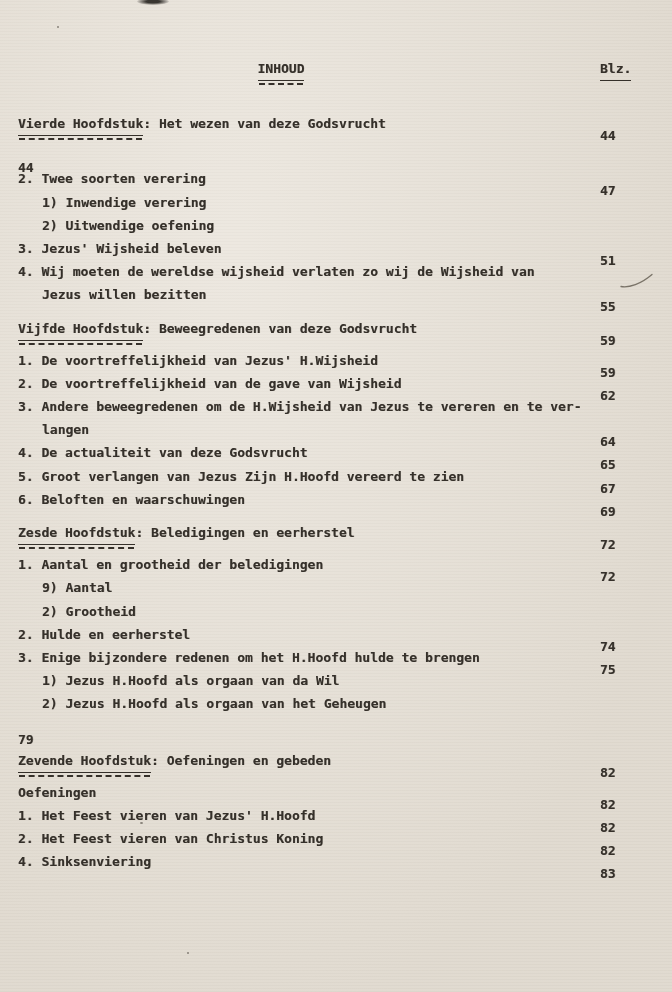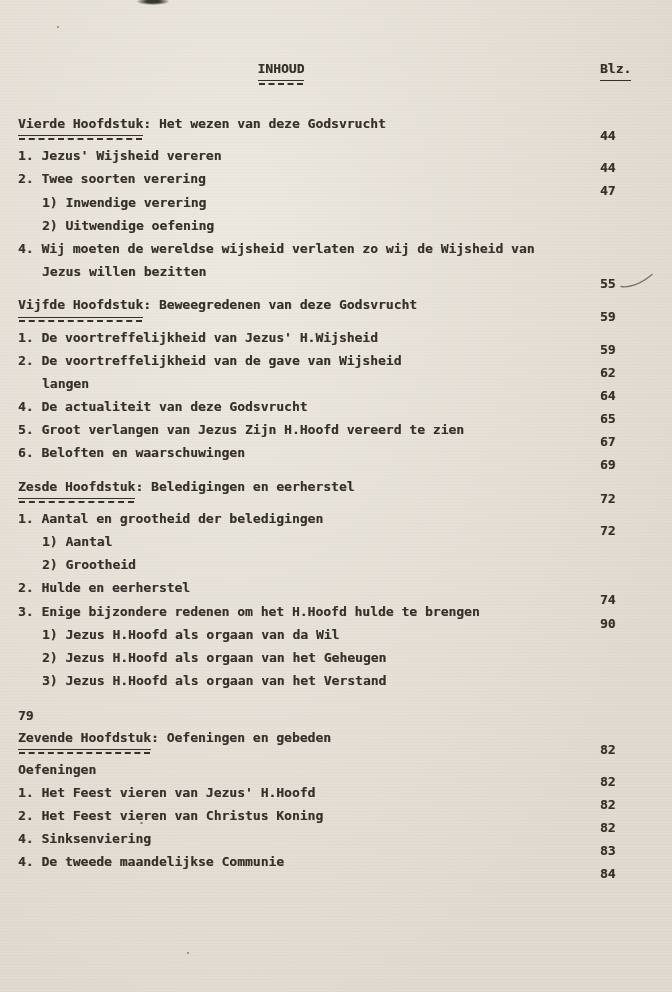--- a/index.html
+++ b/index.html
@@ -115,34 +115,37 @@
     <span class="sgl-underline">Blz.</span>
   </div>
 </div>
 
 <div class="rows">
     <div class="row chapter">
       <span class="row-text"><span class="dbl-underline">Vierde Hoofdstuk</span><span>: Het wezen van deze Godsvrucht</span></span>
       <span class="row-page">44</span>
     </div>
     <div class="row item">
-      <span class="row-text">1. Jezus' Wijsheid vereren</span>
       <span class="row-page">44</span>
     </div>
     <div class="row item">
       <span class="row-text">2. Twee soorten verering</span>
       <span class="row-page">47</span>
     </div>
     <div class="row subitem">
       <span class="row-text">1) Inwendige verering</span>
       <span class="row-page"></span>
     </div>
     <div class="row subitem">
       <span class="row-text">2) Uitwendige oefening</span>
       <span class="row-page"></span>
+    </div>
+    <div class="row item">
+      <span class="row-text">3. Jezus' Wijsheid beleven</span>
+      <span class="row-page">51</span>
     </div>
     <div class="row item">
       <span class="row-text">4. Wij moeten de wereldse wijsheid verlaten zo wij de Wijsheid van</span>
       <span class="row-page"></span>
     </div>
     <div class="row cont">
       <span class="row-text">Jezus willen bezitten</span>
       <span class="row-page">55</span>
     </div>
     <div class="row chapter">
@@ -150,20 +153,24 @@
       <span class="row-page">59</span>
     </div>
     <div class="row item">
       <span class="row-text">1. De voortreffelijkheid van Jezus' H.Wijsheid</span>
       <span class="row-page">59</span>
     </div>
     <div class="row item">
       <span class="row-text">2. De voortreffelijkheid van de gave van Wijsheid</span>
       <span class="row-page">62</span>
     </div>
+    <div class="row item">
+      <span class="row-text">3. Andere beweegredenen om de H.Wijsheid van Jezus te vereren en te ver-</span>
+      <span class="row-page"></span>
+    </div>
     <div class="row cont">
       <span class="row-text">langen</span>
       <span class="row-page">64</span>
     </div>
     <div class="row item">
       <span class="row-text">4. De actualiteit van deze Godsvrucht</span>
       <span class="row-page">65</span>
     </div>
     <div class="row item">
       <span class="row-text">5. Groot verlangen van Jezus Zijn H.Hoofd vereerd te zien</span>
@@ -175,45 +182,41 @@
     </div>
     <div class="row chapter">
       <span class="row-text"><span class="dbl-underline">Zesde Hoofdstuk</span><span>: Beledigingen en eerherstel</span></span>
       <span class="row-page">72</span>
     </div>
     <div class="row item">
       <span class="row-text">1. Aantal en grootheid der beledigingen</span>
       <span class="row-page">72</span>
     </div>
     <div class="row subitem">
-      <span class="row-text">1) Aantal</span>
+      <span class="row-text">9) Aantal</span>
       <span class="row-page"></span>
     </div>
     <div class="row subitem">
       <span class="row-text">2) Grootheid</span>
       <span class="row-page"></span>
     </div>
     <div class="row item">
       <span class="row-text">2. Hulde en eerherstel</span>
       <span class="row-page">74</span>
     </div>
     <div class="row item">
       <span class="row-text">3. Enige bijzondere redenen om het H.Hoofd hulde te brengen</span>
-      <span class="row-page">90</span>
+      <span class="row-page">75</span>
     </div>
     <div class="row subitem">
       <span class="row-text">1) Jezus H.Hoofd als orgaan van da Wil</span>
       <span class="row-page"></span>
     </div>
     <div class="row subitem">
       <span class="row-text">2) Jezus H.Hoofd als orgaan van het Geheugen</span>
-      <span class="row-page"></span>
-    </div>
-    <div class="row subitem">
-      <span class="row-text">3) Jezus H.Hoofd als orgaan van het Verstand</span>
       <span class="row-page"></span>
     </div>
     <div class="row item">
       <span class="row-page">79</span>
     </div>
     <div class="row chapter">
       <span class="row-text"><span class="dbl-underline">Zevende Hoofdstuk</span><span>: Oefeningen en gebeden</span></span>
       <span class="row-page">82</span>
     </div>
     <div class="row item">
@@ -224,24 +227,20 @@
       <span class="row-text">1. Het Feest vieren van Jezus' H.Hoofd</span>
       <span class="row-page">82</span>
     </div>
     <div class="row item">
       <span class="row-text">2. Het Feest vieren van Christus Koning</span>
       <span class="row-page">82</span>
     </div>
     <div class="row item">
       <span class="row-text">4. Sinksenviering</span>
       <span class="row-page">83</span>
-    </div>
-    <div class="row item">
-      <span class="row-text">4. De tweede maandelijkse Communie</span>
-      <span class="row-page">84</span>
     </div>
   </div>
 
 <div class="smudge-top"></div>
 <svg class="pen-mark" width="34" height="18" viewBox="0 0 34 18">
   <path d="M1,13.5 C9,15 21,11 32,1.5" fill="none" stroke="rgba(110,103,92,0.9)" stroke-width="1.3" stroke-linecap="round"></path>
 </svg>
 <div class="speck s1"></div>
 <div class="speck s2"></div>
 <div class="speck s3"></div>

